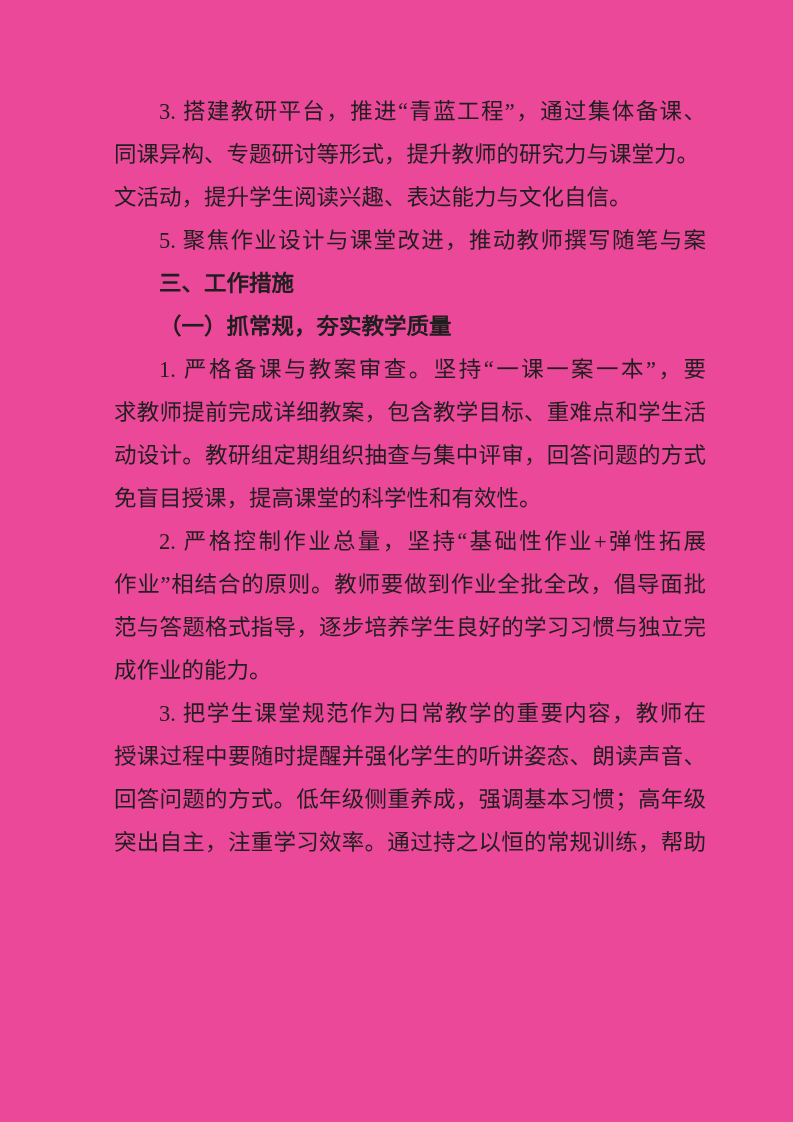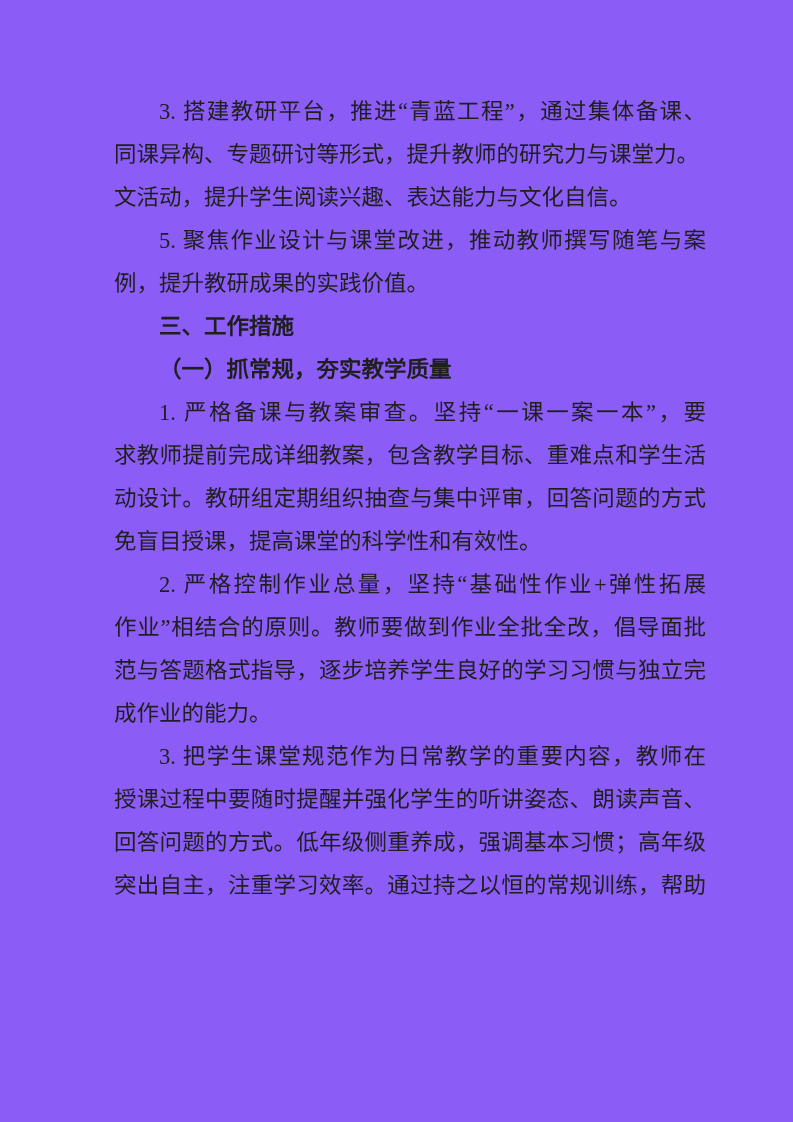--- a/index.html
+++ b/index.html
@@ -4,21 +4,21 @@
 <style>
   html, body {
     margin: 0;
     padding: 0;
     background: #ffffff;
   }
   .page {
     position: relative;
     width: 793px;
     height: 1122px;
-    background: #8b5cf6;
+    background: #ec4899;
     overflow: hidden;
     font-family: "Liberation Serif", serif;
     color: #1f1f1f;
   }
   .content {
     position: absolute;
     left: 114px;
     top: 90px;
     width: 592px;
   }
@@ -50,21 +50,20 @@
 </style>
 </head>
 <body>
 
 <div class="page">
   <div class="content" style="color: rgb(31, 31, 31);">
       <div class="line paragraph first fill">3. 搭建教研平台，推进“青蓝工程”，通过集体备课、</div>
       <div class="line paragraph">同课异构、专题研讨等形式，提升教师的研究力与课堂力。</div>
       <div class="line paragraph">文活动，提升学生阅读兴趣、表达能力与文化自信。</div>
       <div class="line paragraph first fill">5. 聚焦作业设计与课堂改进，推动教师撰写随笔与案</div>
-      <div class="line paragraph">例，提升教研成果的实践价值。</div>
       <div class="line heading-1 first">三、工作措施</div>
       <div class="line heading-2 first">（一）抓常规，夯实教学质量</div>
       <div class="line paragraph first fill">1. 严格备课与教案审查。坚持“一课一案一本”，要</div>
       <div class="line paragraph fill">求教师提前完成详细教案，包含教学目标、重难点和学生活</div>
       <div class="line paragraph fill">动设计。教研组定期组织抽查与集中评审，回答问题的方式</div>
       <div class="line paragraph">免盲目授课，提高课堂的科学性和有效性。</div>
       <div class="line paragraph first fill">2. 严格控制作业总量，坚持“基础性作业+弹性拓展</div>
       <div class="line paragraph fill">作业”相结合的原则。教师要做到作业全批全改，倡导面批</div>
       <div class="line paragraph fill">范与答题格式指导，逐步培养学生良好的学习习惯与独立完</div>
       <div class="line paragraph">成作业的能力。</div>

